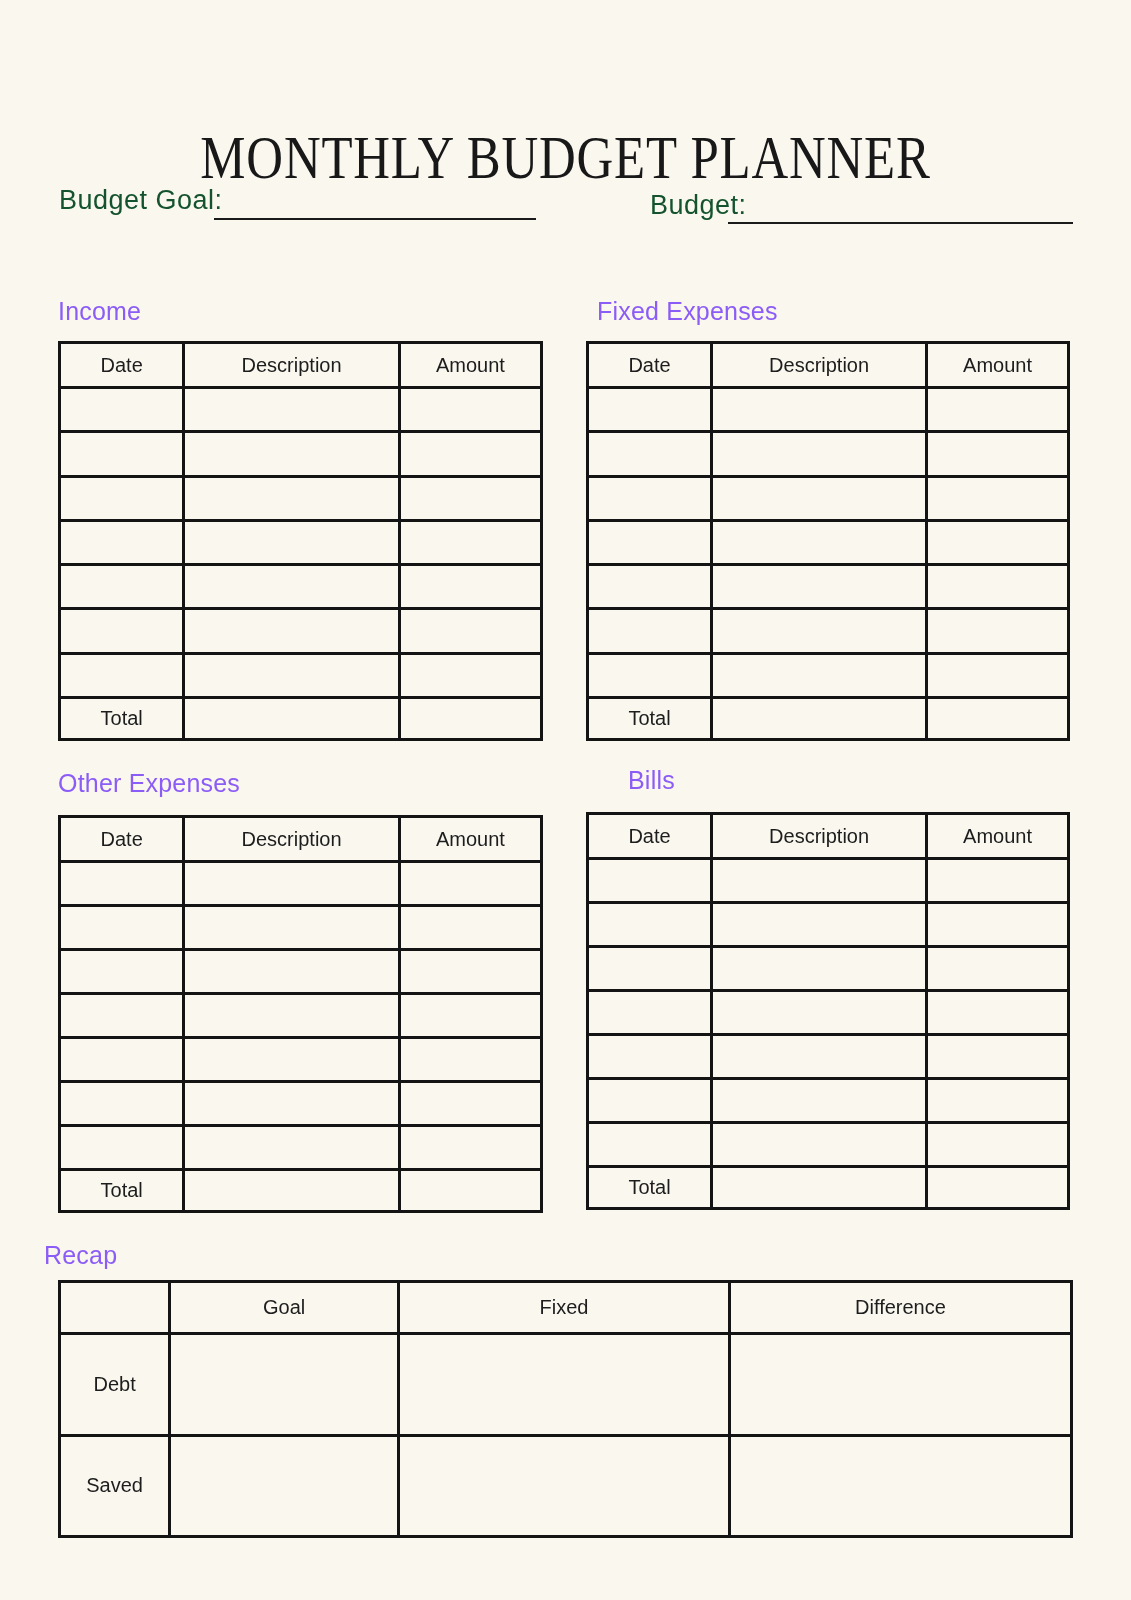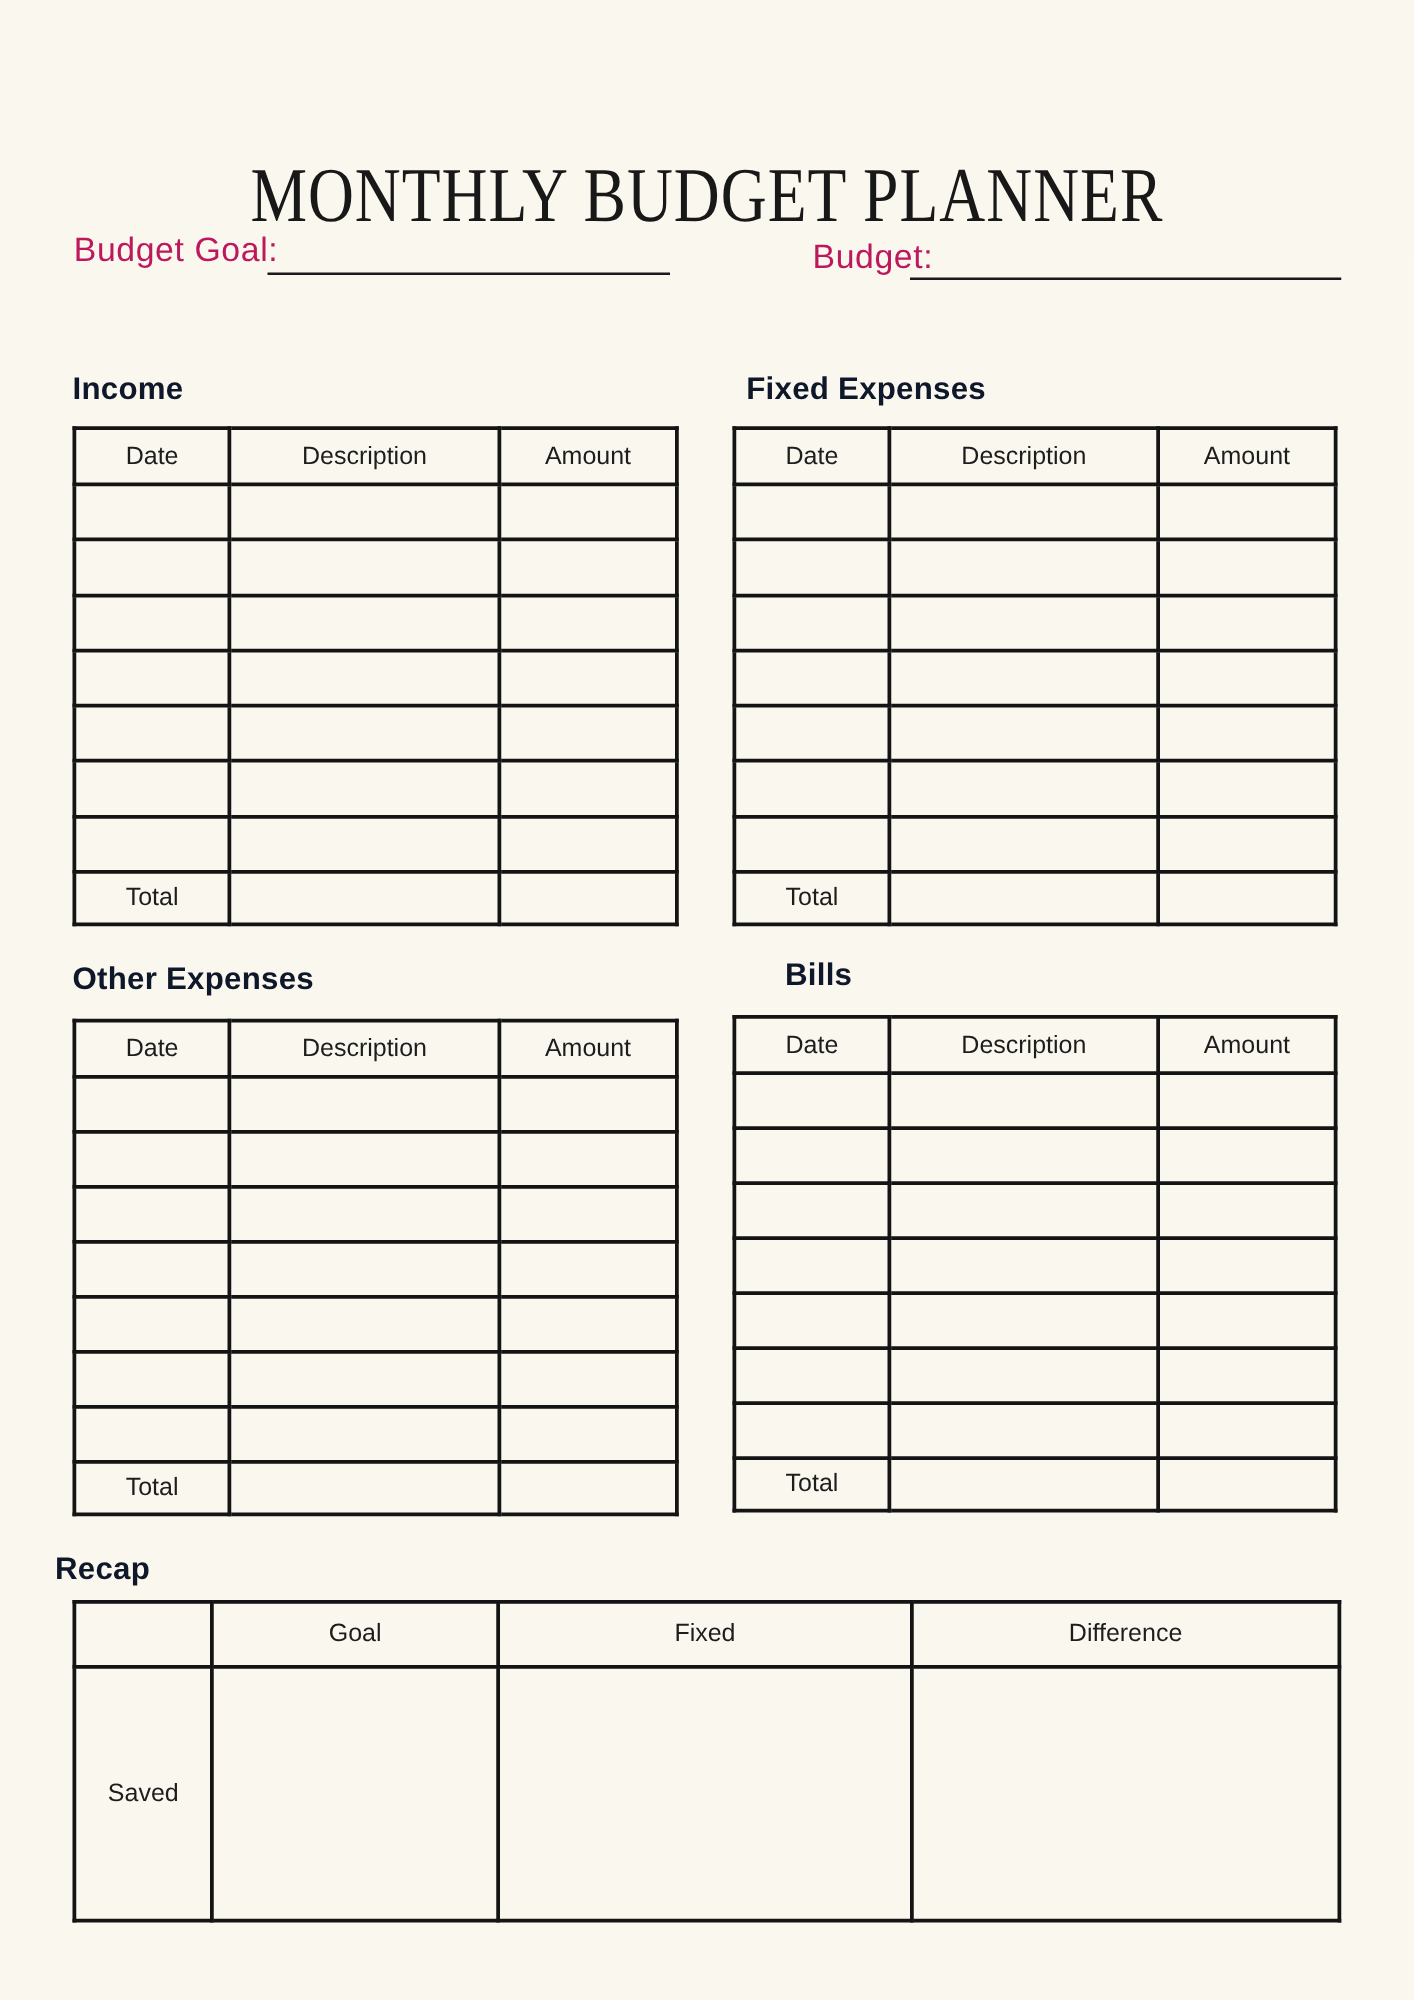--- a/index.html
+++ b/index.html
@@ -23,34 +23,34 @@
     line-height:1;
     transform:scaleX(0.82);
     transform-origin:50% 50%;
     white-space:nowrap;
   }
   .field-label{
     position:absolute;
     font-size:27px;
     font-weight:400;
     letter-spacing:0.5px;
-    color:#be185d;
+    color:#14532d;
     line-height:1.2;
   }
   .fill-line{
     position:absolute;
     border-bottom:2px solid #1a1a1a;
     height:22px;
   }
   .sh{
     position:absolute;
     margin:0;
     font-size:25px;
-    font-weight:700;
-    color:#0f172a;
+    font-weight:400;
+    color:#8b5cf6;
     line-height:1.2;
     letter-spacing:0.2px;
   }
   table.grid{
     position:absolute;
     border-collapse:collapse;
     table-layout:fixed;
     background:transparent;
   }
   table.grid th, table.grid td{
@@ -323,20 +323,26 @@
     <thead>
       <tr class="hdr">
         <th></th>
         <th>Goal</th>
         <th>Fixed</th>
         <th>Difference</th>
       </tr>
     </thead>
     <tbody>
       <tr>
+        <td>Debt</td>
+        <td></td>
+        <td></td>
+        <td></td>
+      </tr>
+      <tr>
         <td>Saved</td>
         <td></td>
         <td></td>
         <td></td>
       </tr>
     </tbody>
   </table>
 
 </div>
 

